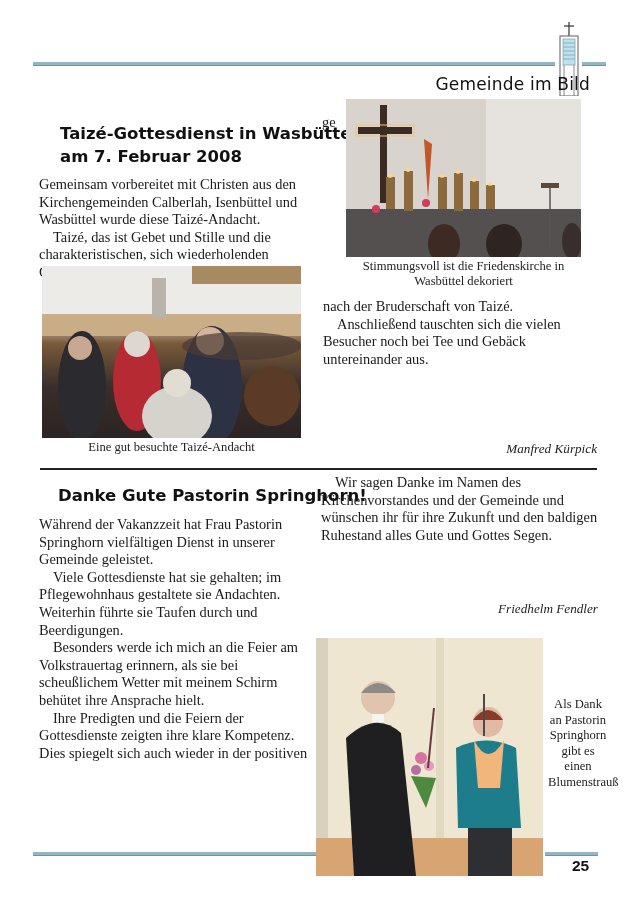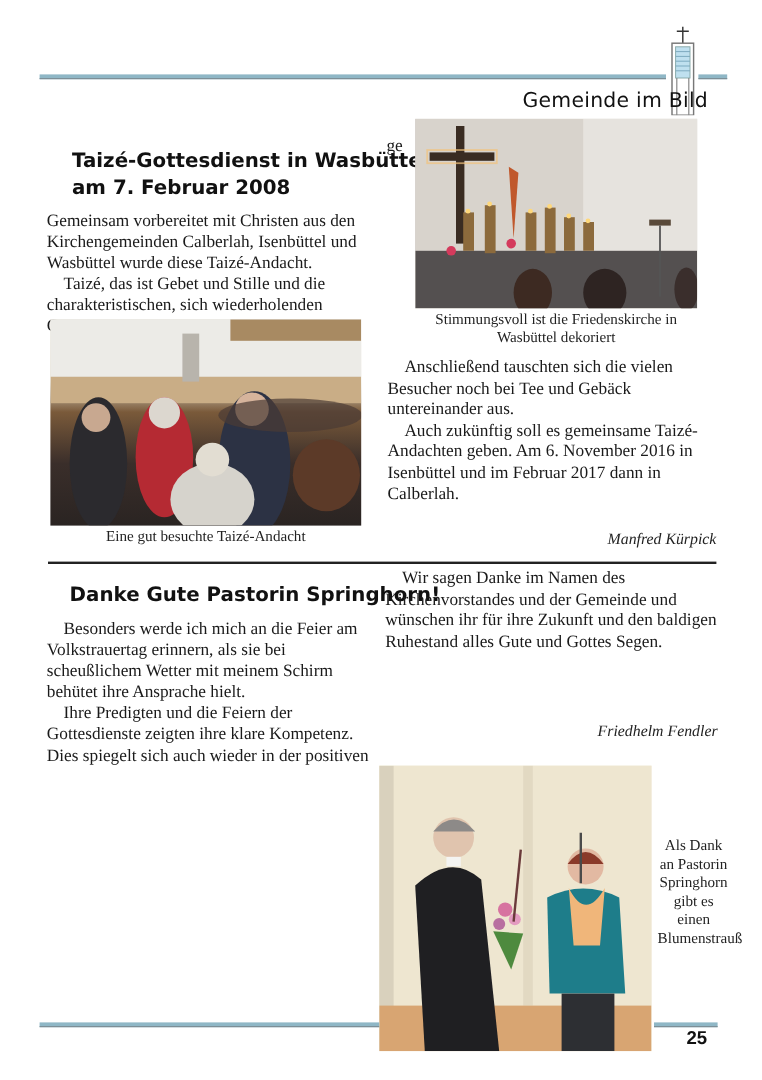--- a/index.html
+++ b/index.html
@@ -117,30 +117,32 @@
     <ellipse cx="158" cy="145" rx="18" ry="20" fill="#2e2422"></ellipse>
     <ellipse cx="226" cy="142" rx="10" ry="18" fill="#3a2e2c"></ellipse>
   </svg>
 </div>
 <div class="abs caption" style="left:346px; top:259px; width:235px;">
   <div>Stimmungsvoll ist die Friedenskirche in</div>
   <div>Wasbüttel dekoriert</div>
 </div>
 
 <div class="abs body-text" style="left:323px; top:298px; width:275px;">
+  <p>nach der Bruderschaft von Taizé.</p>
   <p class="indent">Anschließend tauschten sich die vielen Besucher noch bei Tee und Gebäck untereinander aus.</p>
-  <p class="indent">Auch zukünftig soll es gemeinsame Taizé-Andachten geben. Am 6. November 2016 in Isenbüttel und im Februar 2017 dann in Calberlah.</p>
 </div>
 <div class="abs author" style="left:400px; top:441px; width:197px;">Manfred Kürpick</div>
 
 <div class="abs divider"></div>
 
 <div class="abs headline" style="left:58px; top:484px;">Danke Gute Pastorin Springhorn!</div>
 
 <div class="abs body-text" style="left:39px; top:516px; width:272px;">
+  <p>Während der Vakanzzeit hat Frau Pastorin Springhorn vielfältigen Dienst in unserer Gemeinde geleistet.</p>
+  <p class="indent">Viele Gottesdienste hat sie gehalten; im Pflegewohnhaus gestaltete sie Andachten. Weiterhin führte sie Taufen durch und Beerdigungen.</p>
   <p class="indent">Besonders werde ich mich an die Feier am Volkstrauertag erinnern, als sie bei scheußlichem Wetter mit meinem Schirm behütet ihre Ansprache hielt.</p>
   <p class="indent">Ihre Predigten und die Feiern der Gottesdienste zeigten ihre klare Kompetenz. Dies spiegelt sich auch wieder in der positiven</p>
 </div>
 
 <div class="abs body-text" style="left:321px; top:474px; width:280px;">
   <p class="indent">Wir sagen Danke im Namen des Kirchenvorstandes und der Gemeinde und wünschen ihr für ihre Zukunft und den baldigen Ruhestand alles Gute und Gottes Segen.</p>
 </div>
 <div class="abs author" style="left:400px; top:601px; width:198px;">Friedhelm Fendler</div>
 
 <div class="abs photo" style="left:316px; top:638px; width:227px; height:238px; background:#eee6d2;">

